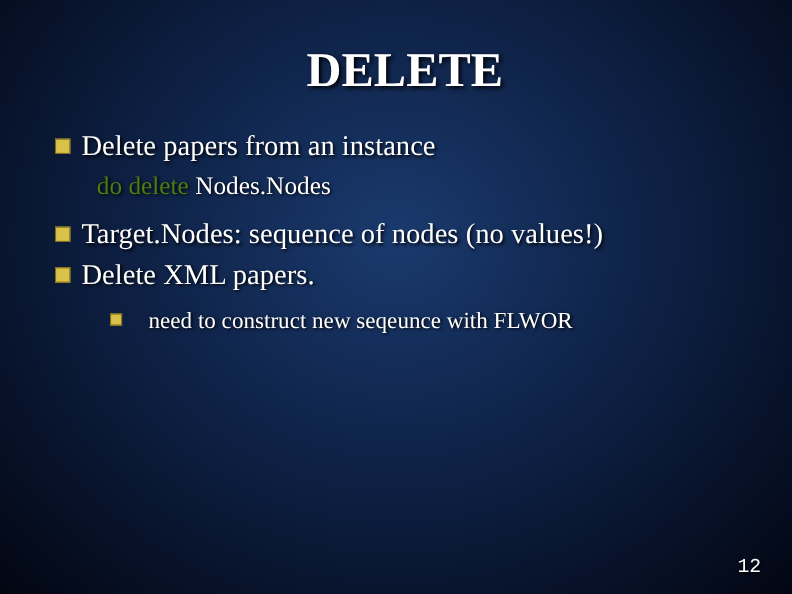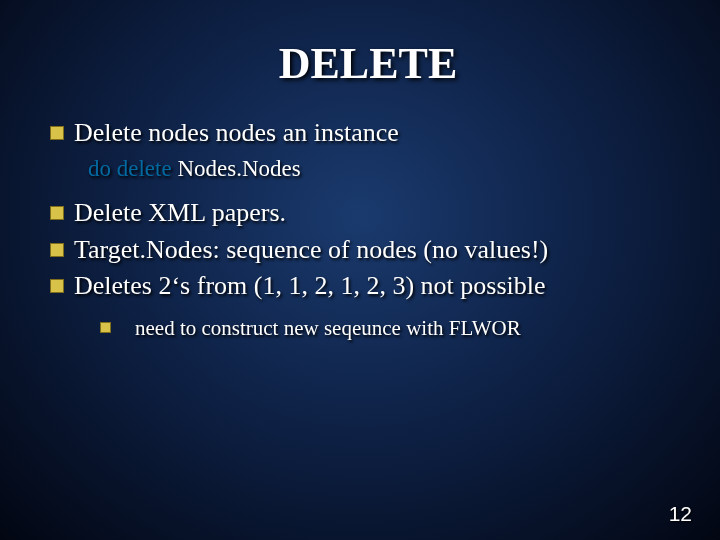--- a/index.html
+++ b/index.html
@@ -57,64 +57,60 @@
     color: #fff;
     text-shadow: 1.5px 1.5px 3px #000;
   }
   .code-line {
     font-size: 23px;
     line-height: 1.3;
     text-shadow: 1.5px 1.5px 3px #000;
     margin-left: 48px;
     margin-bottom: 14px;
   }
-  .red { color: #0369a1; }
+  .red { color: #4d7c0f; }
   .white { color: #fff; }
   .gap { height: 8px; }
   .pagenum {
     position: absolute;
     right: 28px;
     bottom: 14px;
-    font-family: Liberation Sans, sans-serif;
-    font-size: 21px;
+    font-family: Liberation Mono, monospace;
+    font-size: 18px;
     color: #fff;
     text-shadow: 1px 1px 2px #000;
   }
 </style>
 </head>
 <body>
 
 <div class="slide">
 
   <div class="title">DELETE</div>
 
   <div class="bullet-row level1">
     <div class="sq sq-yellow"></div>
-    <div class="line">Delete nodes nodes an instance</div>
+    <div class="line">Delete papers from an instance</div>
   </div>
 
   <div class="code-line">
     <span class="red">do delete </span><span class="white">Nodes.Nodes</span>
   </div>
 
   <div class="bullet-row level1">
     <div class="sq sq-yellow"></div>
-    <div class="line">Delete XML papers.</div>
+    <div class="line">Target.Nodes: sequence of nodes (no values!)</div>
   </div>
 
   <div class="bullet-row level1">
     <div class="sq sq-yellow"></div>
-    <div class="line">Target.Nodes: sequence of nodes (no values!)</div>
+    <div class="line">Delete XML papers.</div>
   </div>
 
 
-  <div class="bullet-row level1">
-    <div class="sq sq-yellow"></div>
-    <div class="line">Deletes 2‘s from (1, 1, 2, 1, 2, 3) not possible</div>
-  </div>
 
   <div class="gap"></div>
 
   <div class="bullet-row level2">
     <div class="sq-small"></div>
     <div class="line-small">need to construct new seqeunce with FLWOR</div>
   </div>
 
   <div class="pagenum">12</div>
 

